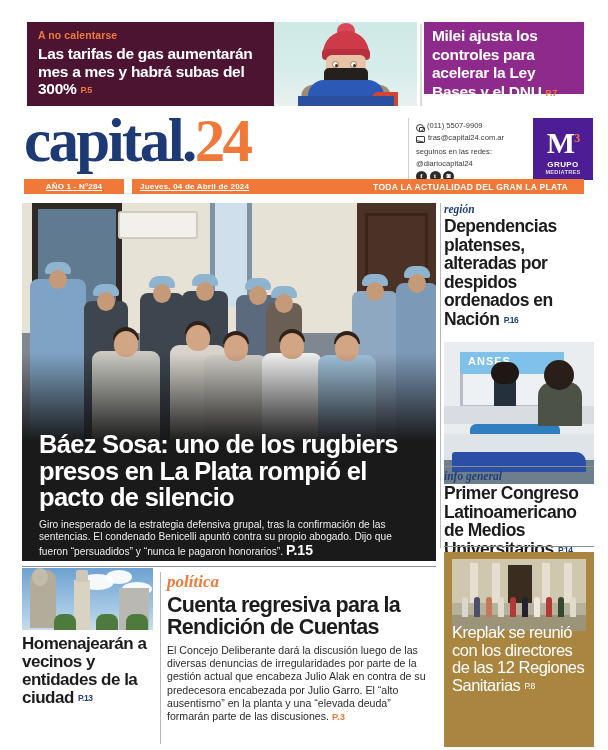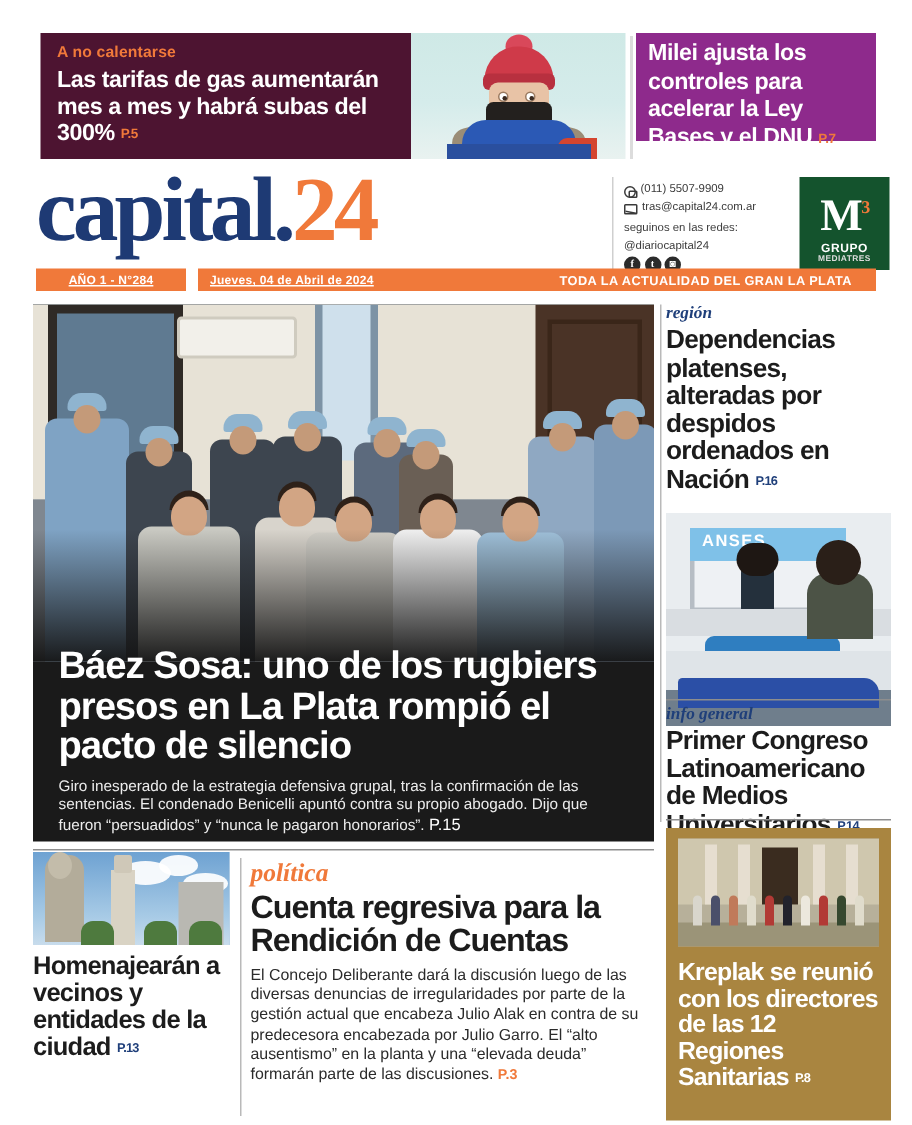--- a/index.html
+++ b/index.html
@@ -82,21 +82,21 @@
   .ico-circ { display:inline-block; width:8px; height:8px; border:1px solid #3a3a3a; border-radius:50%; position:relative; flex:none; }
   .ico-circ:after{ content:""; position:absolute; left:1.5px; top:2px; width:4px;height:3px;border:1px solid #3a3a3a; border-radius:1px;}
   .ico-mail { display:inline-block; width:9px; height:7px; border:1px solid #3a3a3a; border-radius:1px; position:relative; flex:none;}
   .ico-mail:after{ content:""; position:absolute; left:0; top:0; width:7px;height:4px;border-bottom:1px solid #3a3a3a; transform:skewY(12deg);}
   .mh-social { display:flex; gap:2.5px; margin-top:2px; }
   .soc { width:11px; height:11px; border-radius:50%; background:#2b2b2b; color:#fff; font-size:7px;
          display:flex; align-items:center; justify-content:center; font-weight:bold; font-family:"Liberation Serif",serif;}
   .mh-grupo { margin-top:2px; font-size:7.6px; color:#555; }
 
   .m3 {
-    position:absolute; left:533px; top:4px; width:60px; height:62px; background:#14532d;
+    position:absolute; left:533px; top:4px; width:60px; height:62px; background:#4c1d95;
     color:#fff; text-align:center; padding-top:5px;
   }
   .m3 .m3-m { font-family:"Liberation Serif", serif; font-size:30px; font-weight:bold; line-height:30px; letter-spacing:-1px;}
   .m3 .m3-sup { font-size:12px; vertical-align:super; color:#f0793a; }
   .m3 .m3-g { font-size:8px; font-weight:bold; letter-spacing:.4px; line-height:9px; margin-top:2px;}
   .m3 .m3-s { font-size:5.6px; font-weight:bold; letter-spacing:.3px; color:#ddd; }
 
   
   .datestrip { position:absolute; left:0; top:179px; width:608px; height:15px; }
   .ds-seg { position:absolute; top:0; height:15px; background:#f0793a; color:#fff;
@@ -124,21 +124,21 @@
   .cop .cap { position:absolute; left:50%; top:-17px; margin-left:-13px; width:26px; height:12px; background:#8fb4cf; border-radius:9px 9px 2px 2px;}
   .cop .head { position:absolute; left:50%; top:-9px; margin-left:-9px; width:18px; height:19px; background:#c49a79; border-radius:50%;}
   .def { position:absolute; border-radius:9px 9px 0 0; }
   .def .head { position:absolute; left:50%; top:-20px; margin-left:-12px; width:24px; height:26px; background:#d2a584; border-radius:50% 50% 45% 45%;}
   .def .hair { position:absolute; left:50%; top:-24px; margin-left:-13px; width:26px; height:13px; background:#2e2119; border-radius:13px 13px 0 0;}
   .lead-gradient { position:absolute; left:0; top:150px; width:414px; height:92px;
      background:linear-gradient(180deg, rgba(20,20,20,0) 0%, rgba(20,20,20,.55) 55%, rgba(20,20,20,1) 100%);}
   .lead-text { position:absolute; left:0; top:228px; width:414px; padding:0 16px 0 17px; }
   .lead-head { color:#fff; font-size:25.5px; font-weight:bold; line-height:26.5px; letter-spacing:-.7px; }
   .lead-sub { color:#ececec; font-size:10.2px; line-height:12.6px; margin-top:8px; }
-  .lead-sub .pg { color:#ffffff; font-weight:normal; font-size:11px; }
+  .lead-sub .pg { color:#ffffff; font-weight:bold; font-size:14px; }
 
   
   .col-r { position:absolute; left:444px; top:203px; width:150px; }
   .kicker-it { font-family:"Liberation Serif", serif; font-style:italic; font-weight:bold;
                font-size:11.5px; color:#1f3f7a; letter-spacing:0; }
   .sec-head { font-size:17.5px; font-weight:bold; line-height:18.5px; color:#1c1c1c; letter-spacing:-.5px; margin-top:2px;}
   .pg-blue { color:#1f3f7a; font-size:8.5px; font-weight:bold; vertical-align:2px; }
   .thumb { width:150px; overflow:hidden; position:relative; }
   .anses { height:92px; background:#e9edf0; position:relative; }
   .anses-band { position:absolute; left:16px; top:10px; width:104px; height:22px; background:#7fc1e8;}
@@ -155,22 +155,22 @@
   .congreso:before{content:"";position:absolute;left:0;top:0;width:150px;height:26px;background:#dfe4e8;}
   .congreso:after{content:"";position:absolute;left:8px;top:18px;width:134px;height:20px;background:#2b4fa6;border-radius:3px 10px 0 0;}
 
   .kreplak-box { position:absolute; left:444px; top:552px; width:150px; height:195px; background:#a98540; }
   .kreplak-photo { position:absolute; left:8px; top:7px; width:134px; height:72px; background:#b7b09a; overflow:hidden;}
   .kp-bldg { position:absolute; left:0; top:0; width:134px; height:44px; background:#cfc7ae; }
   .kp-door { position:absolute; left:56px; top:6px; width:24px; height:38px; background:#3a2c1f;}
   .kp-col { position:absolute; top:4px; width:8px; height:40px; background:#e6ded0;}
   .kp-ground { position:absolute; left:0; bottom:0; width:134px; height:16px; background:#9b9478;}
   .kp-p { position:absolute; bottom:14px; width:6px; height:20px; border-radius:3px 3px 0 0;}
-  .kreplak-head { position:absolute; left:8px; top:88px; width:136px; color:#fff;
-                  font-size:16.5px; font-weight:bold; line-height:17.5px; letter-spacing:-.5px;}
+  .kreplak-head { position:absolute; left:8px; top:72px; width:136px; color:#fff;
+                  font-size:16.5px; font-weight:normal; line-height:17.5px; letter-spacing:-.5px;}
   .kreplak-head .pg { color:#fff; font-size:8.5px; vertical-align:2px; }
 
   
   .homenaje { position:absolute; left:22px; top:568px; width:131px; height:145px; }
   .hom-photo { width:131px; height:62px; background:#79a7cf; position:relative; overflow:hidden;}
   .hp-sky{position:absolute;left:0;top:0;width:131px;height:62px;background:linear-gradient(180deg,#6ea2d2 0%,#a8cbe6 70%,#c8dcec 100%);}
   .hp-cloud{position:absolute;background:#fff;border-radius:50%;opacity:.92;}
   .hp-stat{position:absolute;left:8px;top:2px;width:26px;height:58px;background:#b3ac9a;border-radius:10px 10px 0 0;}
   .hp-stat:before{content:"";position:absolute;left:2px;top:-2px;width:16px;height:18px;background:#c3bcaa;border-radius:50%;}
   .hp-tower{position:absolute;left:52px;top:12px;width:16px;height:50px;background:#d9d3c4;}

